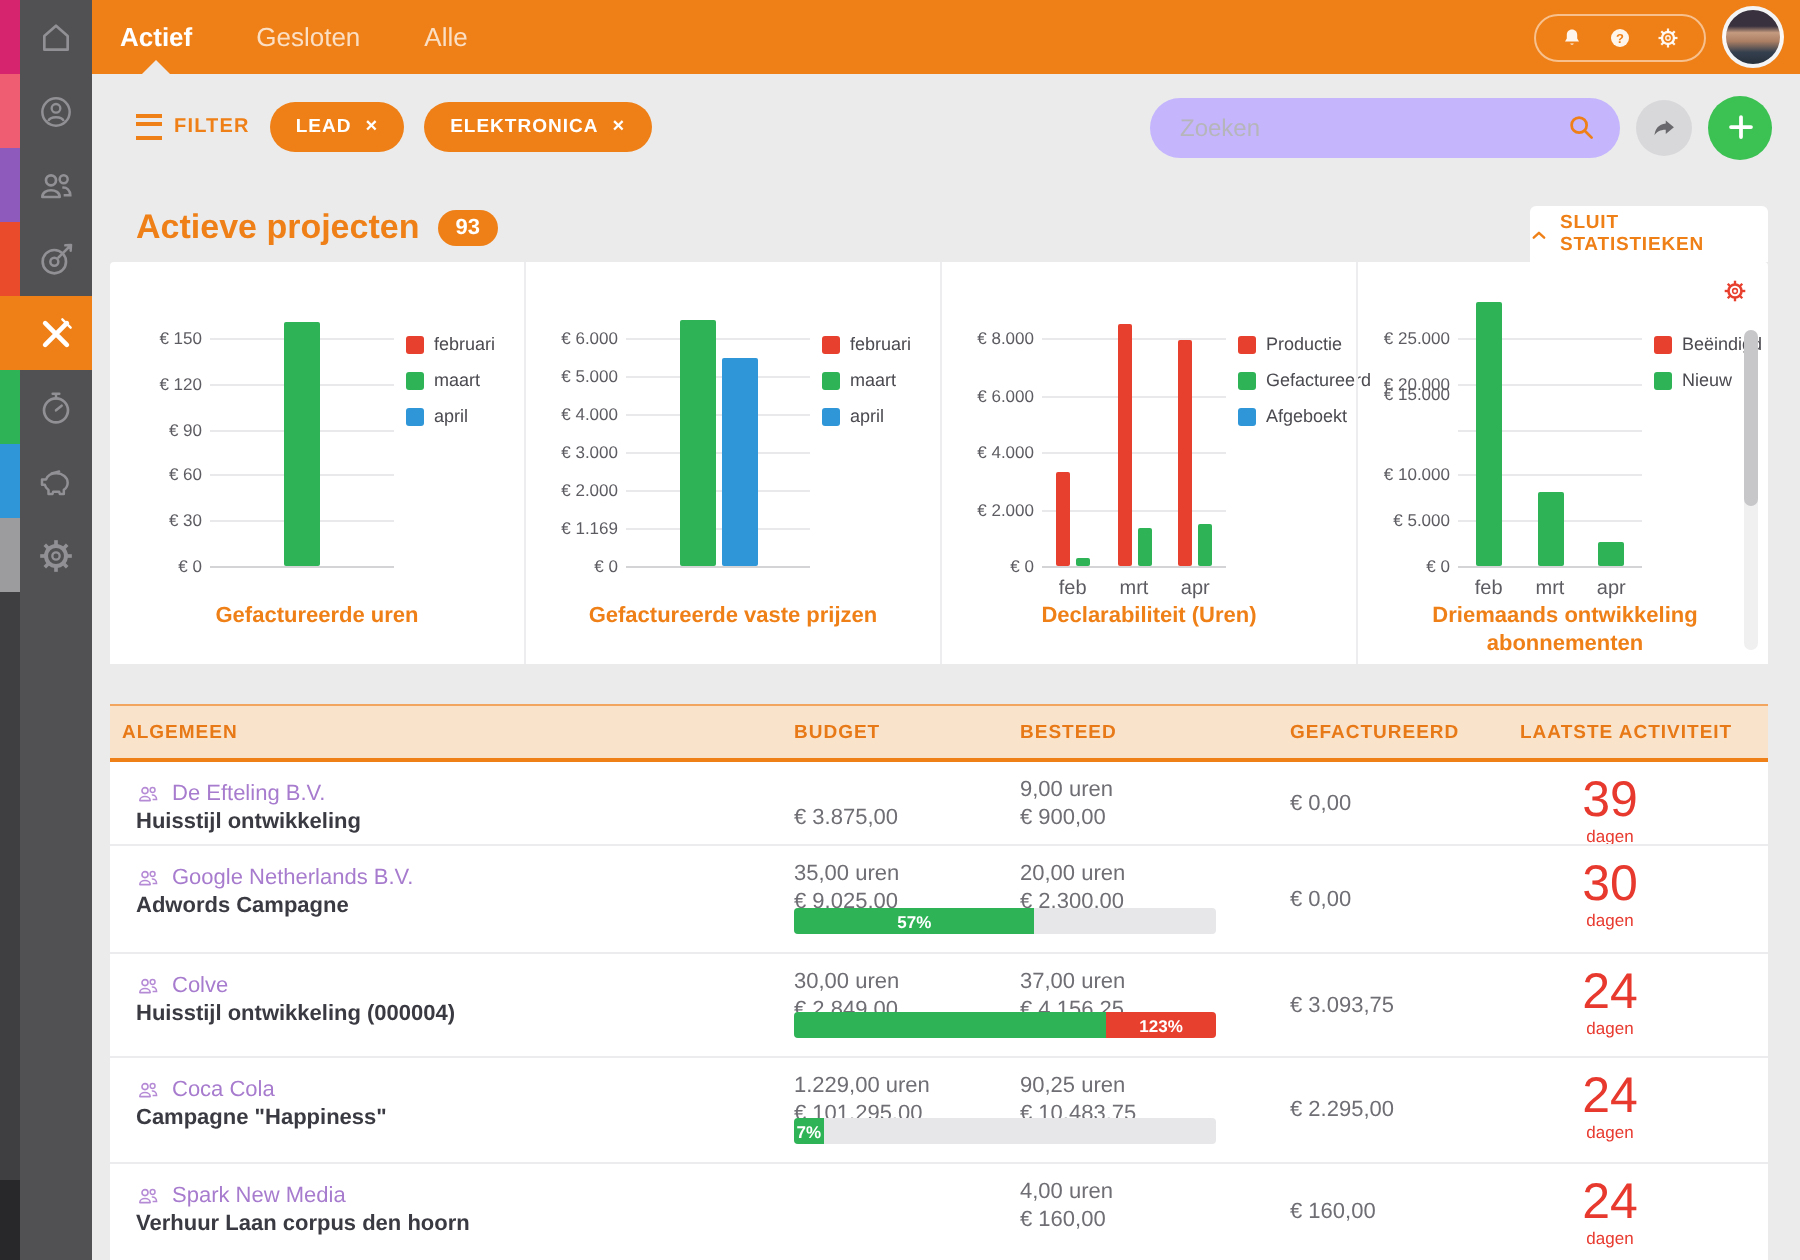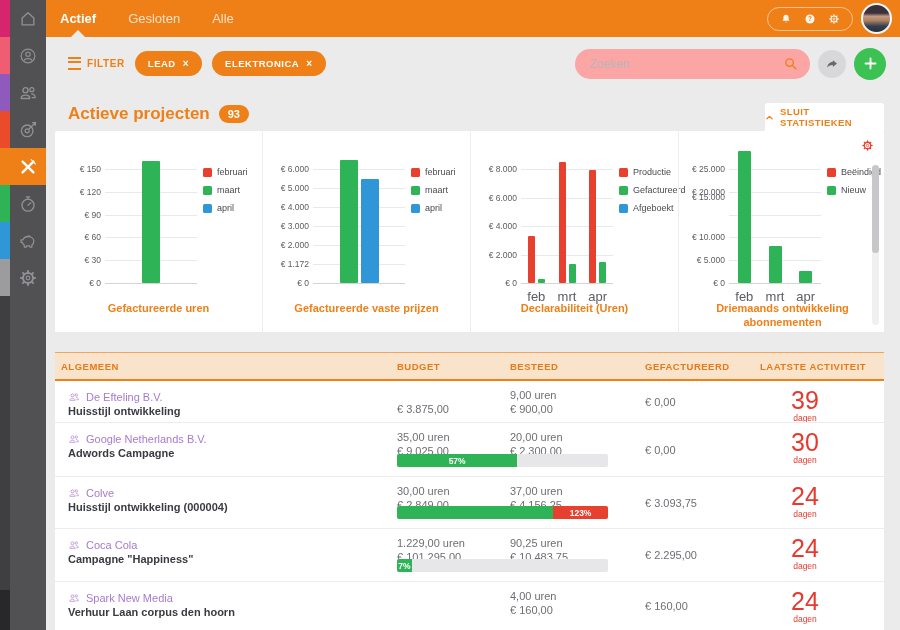--- a/index.html
+++ b/index.html
@@ -36,21 +36,21 @@
   .filter-btn{display:flex;align-items:center;gap:6px;color:#ef8018;font-size:10px;font-weight:bold;
               letter-spacing:.6px;cursor:pointer}
   .burger{width:13px;height:9px;border-top:2px solid #ef8018;border-bottom:2px solid #ef8018;position:relative}
   .burger:before{content:"";position:absolute;left:0;right:0;top:1.5px;height:2px;background:#ef8018}
   .tag{background:#ef8018;color:#fff;font-size:9.5px;font-weight:bold;letter-spacing:.5px;border-radius:13px;
        padding:7px 13px;margin-left:10px;display:flex;align-items:center;gap:7px;cursor:pointer}
   .tag .x{font-size:10px;cursor:pointer}
   .search-group{margin-left:auto;display:flex;align-items:center;gap:8px;padding-right:14px}
   .search-wrap{position:relative}
   .search-wrap input{width:235px;height:30px;border:none;border-radius:15px;padding:0 36px 0 15px;
-                     font-size:12px;color:#555;outline:none;box-sizing:border-box;background:#fca5a5;
+                     font-size:12px;color:#555;outline:none;box-sizing:border-box;background:#c4b5fd;
                      font-family:"Liberation Sans",sans-serif}
   .search-wrap input::placeholder{color:#b6b6ba}
   .search-ic{position:absolute;right:12px;top:7px;width:15px;height:15px;color:#ef8018;cursor:pointer}
   .circle-btn{border-radius:50%;display:flex;align-items:center;justify-content:center;cursor:pointer}
   .share-btn{width:28px;height:28px;background:#d8d8da;color:#69696d}
   .share-btn svg{width:14px;height:14px}
   .plus-btn{width:32px;height:32px;background:#3cc153;color:#fff}
   .plus-btn svg{width:15px;height:15px}
   
   .heading{position:absolute;left:68px;top:104px;display:flex;align-items:center;gap:9px;z-index:5}
@@ -63,21 +63,21 @@
   .stats-toggle span{font-size:9.5px;font-weight:bold;color:#ef8018;letter-spacing:.4px}
   
   .stats-panel{position:absolute;left:55px;top:131px;width:829px;height:201px;background:#fff;
                border-radius:2px 2px 0 0;display:flex;z-index:4}
   .chart-card{position:relative;width:207px;height:201px;flex:0 0 207px}
   .chart-card + .chart-card{border-left:1px solid #ededef}
   .tick{position:absolute;left:0;width:46px;text-align:right;font-size:8.5px;color:#5c5c62}
   .grid{position:absolute;height:1px;background:#e9e9eb}
   .grid0{background:#d4d4d6}
   .bar{position:absolute;border-radius:1px}
-  .xlab{position:absolute;width:40px;text-align:center;font-size:13px;color:#5c5c62}
+  .xlab{position:absolute;width:40px;text-align:center;font-size:10px;color:#5c5c62}
   .legend{position:absolute;left:148px;top:36px}
   .lg-item{display:flex;align-items:center;gap:5px;margin-bottom:8px}
   .lg-sq{width:9px;height:9px;border-radius:1.5px;flex:0 0 9px}
   .lg-lb{font-size:9px;color:#4a4a50;white-space:nowrap}
   .chart-title{position:absolute;left:4px;right:4px;top:171px;text-align:center;font-size:11px;
                font-weight:bold;color:#ef8018;line-height:1.25}
   .panel-gear{position:absolute;right:10px;top:8px;width:13px;height:13px;color:#e8402f;cursor:pointer;z-index:6}
   .panel-scroll{position:absolute;right:5px;top:34px;width:7px;height:160px;background:#f0f0f1;border-radius:4px;z-index:6}
   .panel-thumb{position:absolute;left:0;top:0;width:7px;height:88px;background:#c7c7c9;border-radius:4px;cursor:pointer}
   
@@ -336,21 +336,21 @@
       <div class="tick" style="top: 33px;">€ 6.000</div>
       <div class="grid" style="top: 38px; left: 50px; width: 92px;"></div>
       <div class="tick" style="top: 52px;">€ 5.000</div>
       <div class="grid" style="top: 57px; left: 50px; width: 92px;"></div>
       <div class="tick" style="top: 71px;">€ 4.000</div>
       <div class="grid" style="top: 76px; left: 50px; width: 92px;"></div>
       <div class="tick" style="top: 90px;">€ 3.000</div>
       <div class="grid" style="top: 95px; left: 50px; width: 92px;"></div>
       <div class="tick" style="top: 109px;">€ 2.000</div>
       <div class="grid" style="top: 114px; left: 50px; width: 92px;"></div>
-      <div class="tick" style="top: 128px;">€ 1.172</div>
+      <div class="tick" style="top: 128px;">€ 1.169</div>
       <div class="grid" style="top: 133px; left: 50px; width: 92px;"></div>
       <div class="tick" style="top: 147px;">€ 0</div>
       <div class="grid grid0" style="top: 152px; left: 50px; width: 92px;"></div>
       <div class="bar" style="left: 76.5px; top: 28.5px; width: 18px; height: 123.5px; background: rgb(46, 179, 86);"></div>
       <div class="bar" style="left: 97.5px; top: 47.5px; width: 18px; height: 104.5px; background: rgb(47, 150, 216);"></div>
       <div class="legend">
         <div class="lg-item">
           <span class="lg-sq" style="background: rgb(232, 64, 47);"></span>
           <span class="lg-lb">februari</span>
         </div>

